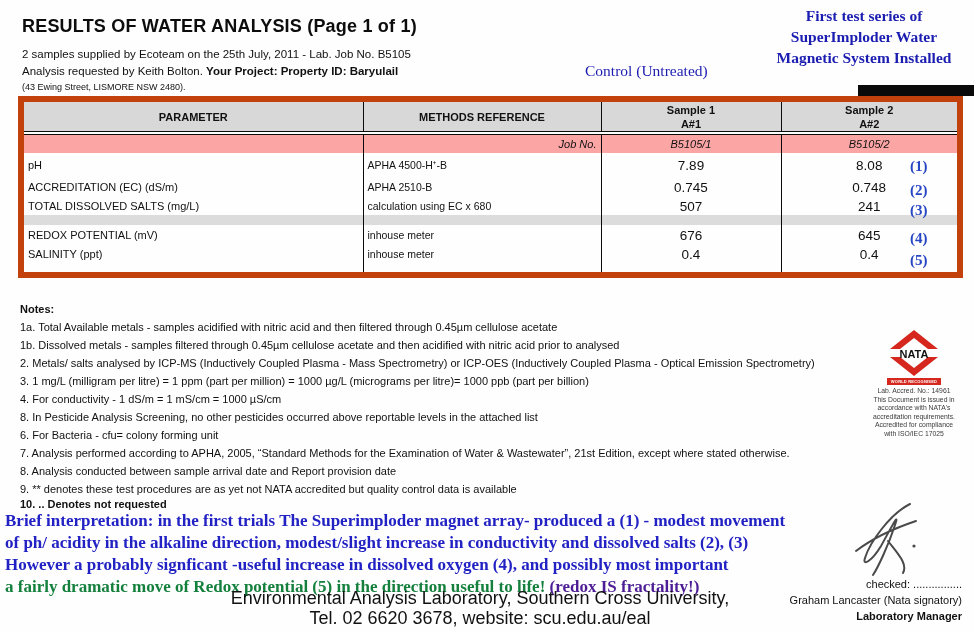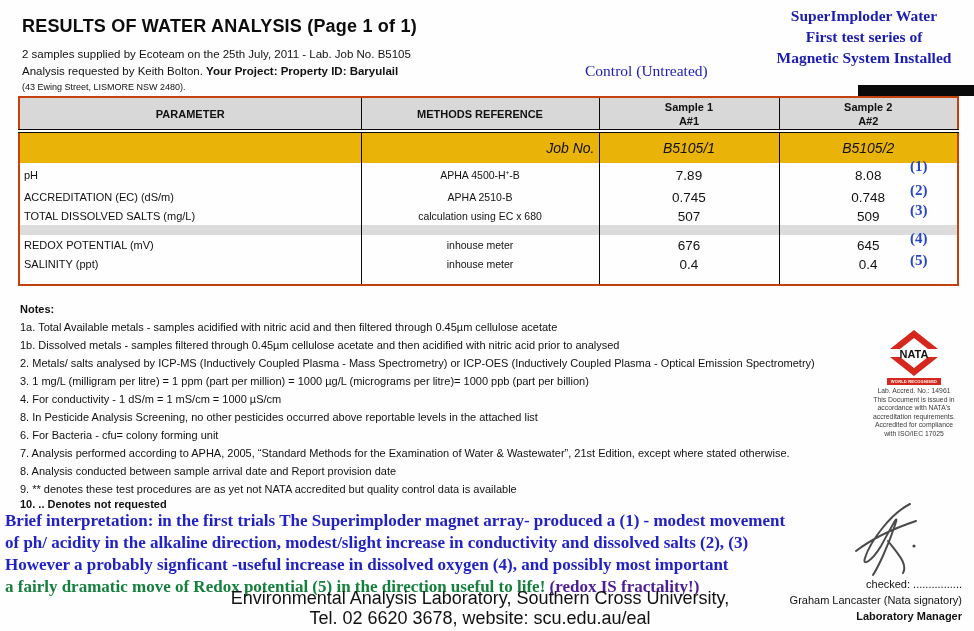--- a/index.html
+++ b/index.html
@@ -32,37 +32,37 @@
   }
   .black-bar {
     position: absolute; left: 858px; top: 85px; width: 116px; height: 11px;
     background: #0a0a0a;
   }
 
   
   table.results {
     position: absolute; left: 18px; top: 96px;
     border-collapse: collapse; table-layout: fixed; width: 939px;
-    border: 2px solid #c2410c;
+    border: 6px solid #c2410c;
   }
   table.results th, table.results td {
     border-left: 1px solid #0a0a0a; border-right: 1px solid #0a0a0a;
     padding: 0 4px; overflow: hidden;
   }
   table.results thead th {
     background: #d8d8d8; height: 34px;
     border-bottom: 4px double #0a0a0a;
     font-size: 11px; font-weight: bold; text-align: center; vertical-align: middle;
     line-height: 14px;
   }
-  tr.job-row td { background: #eab308; height: 32px; font-size: 14px; font-style: italic; }
+  tr.job-row td { background: #fca5a5; height: 20px; font-size: 11px; font-style: italic; }
   tr.job-row td.job-label { text-align: right; }
   tr.job-row td.job-val { text-align: center; }
   td.param { font-size: 11px; text-align: left; vertical-align: middle; }
-  td.method { font-size: 10.5px; text-align: center; vertical-align: middle; }
+  td.method { font-size: 10.5px; vertical-align: middle; }
   td.value { font-size: 13.5px; text-align: center; vertical-align: middle; }
   tr.r-ph td { height: 24px; }
   tr.r-cond td { height: 20px; }
   tr.r-tds td { height: 18px; }
   tr.band td { height: 10px; background: #dcdcdc; }
   tr.r-do td { height: 24px; }
   tr.r-redox td { height: 20px; }
   tr.r-sal td { height: 18px; }
   tr.filler td { height: 12px; }
 
@@ -108,22 +108,22 @@
 <body>
 
 <div id="page">
 
   <div class="title">RESULTS OF WATER ANALYSIS (Page 1 of 1)</div>
   <div class="sub1">2 samples supplied by Ecoteam on the 25th July, 2011 - Lab. Job No. B5105</div>
   <div class="sub2"><span>Analysis requested by Keith Bolton. </span><b>Your Project: Property ID: Baryulail</b></div>
   <div class="sub3">(43 Ewing Street, LISMORE  NSW  2480).</div>
 
   <div class="right-note">
+    <div>First test series of</div>
     <div>SuperImploder Water</div>
-    <div>First test series of</div>
     <div>Magnetic System Installed</div>
   </div>
   <div class="control-label">Control (Untreated)</div>
   <div class="black-bar"></div>
 
   <table class="results">
     <colgroup>
         <col style="width:342px">
         <col style="width:238px">
         <col style="width:180px">
@@ -159,21 +159,21 @@
       <tr class="r-cond">
         <td class="param">ACCREDITATION (EC) (dS/m)</td>
         <td class="method">APHA 2510-B</td>
         <td class="value">0.745</td>
         <td class="value">0.748</td>
       </tr>
       <tr class="r-tds">
         <td class="param">TOTAL DISSOLVED SALTS (mg/L)</td>
         <td class="method">calculation using EC x 680</td>
         <td class="value">507</td>
-        <td class="value">509</td>
+        <td class="value">241</td>
       </tr>
       <tr class="band">
         <td></td>
           <td></td>
           <td></td>
           <td></td>
       </tr>
       <tr class="r-redox">
         <td class="param">REDOX POTENTIAL (mV)</td>
         <td class="method">inhouse meter</td>

